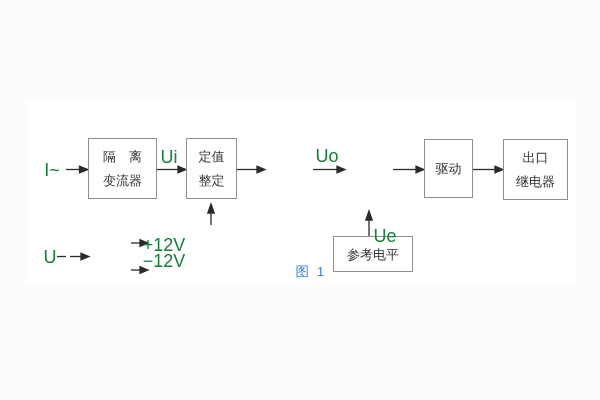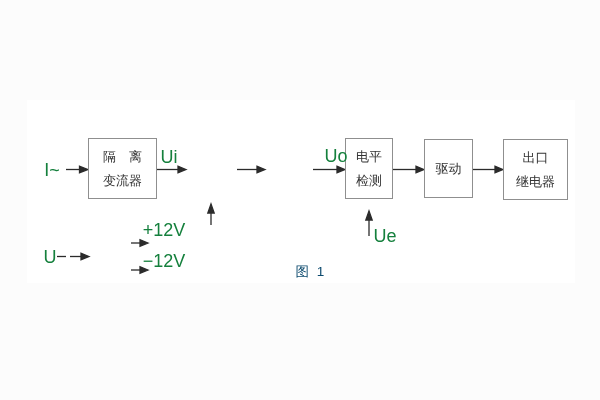--- a/index.html
+++ b/index.html
@@ -18,21 +18,21 @@
     position:absolute;box-sizing:border-box;
     border:1px solid #8f8f8f;background:#ffffff;
     display:flex;flex-direction:column;align-items:center;justify-content:center;
     gap:11px;
     font-size:13px;color:#333333;line-height:13px;white-space:nowrap;
   }
   .lbl{
     position:absolute;transform:translate(-50%,-50%);
     font-size:18px;color:#15803d;line-height:13px;white-space:nowrap;
   }
-  .caption{font-size:13.5px;color:#0c4a6e;letter-spacing:2px;padding-left:12px;}
+  .caption{font-size:13.5px;color:#3b82f6;letter-spacing:2px;padding-left:12px;}
 </style>
 </head>
 <body>
 
 <div class="panel"></div>
 
 <div class="stage">
 
   <svg class="wires" viewBox="0 0 600 400">
     <g stroke="#2b2b2b" stroke-width="1.3" fill="#2b2b2b">
@@ -93,42 +93,45 @@
         <path d="M369,193 L365.8,202 372.2,202 Z"></path>
       </g>
     </g>
   </svg>
 
   <div class="box" style="left:88px;top:120px;width:69px;height:61px">
     <span>隔　离</span>
     <span>变流器</span>
   </div>
 
+  <div class="box" style="left:186px;top:120px;width:51px;height:61px">
+    <span>定值</span>
+    <span>整定</span>
+  </div>
 
 
-  <div class="box" style="left:345px;top:120px;width:48px;height:61px">
-    <span>电平</span>
-    <span>检测</span>
-  </div>
 
   <div class="box" style="left:503px;top:121px;width:65px;height:61px">
     <span>出口</span>
     <span>继电器</span>
   </div>
 
   <div class="box" style="left:424px;top:121px;width:49px;height:59px">
     <span>驱动</span>
   </div>
 
 
 
+  <div class="box" style="left:333px;top:218px;width:80px;height:36px">
+    <span>参考电平</span>
+  </div>
 
   <span class="lbl" style="left:52px;top:152px">I~</span>
   <span class="lbl" style="left:169px;top:139px">Ui</span>
-  <span class="lbl" style="left:336px;top:138px">Uo</span>
+  <span class="lbl" style="left:327px;top:138px">Uo</span>
   <span class="lbl" style="left:385px;top:218px">Ue</span>
   <span class="lbl" style="left:50px;top:239px">U</span>
-  <span class="lbl" style="left:164px;top:212px">+12V</span>
+  <span class="lbl" style="left:164px;top:227px">+12V</span>
   <span class="lbl" style="left:164px;top:243px">−12V</span>
 
   <span class="lbl caption" style="left:305px;top:253px">图 1</span>
 
 </div>
 
 </body></html>

